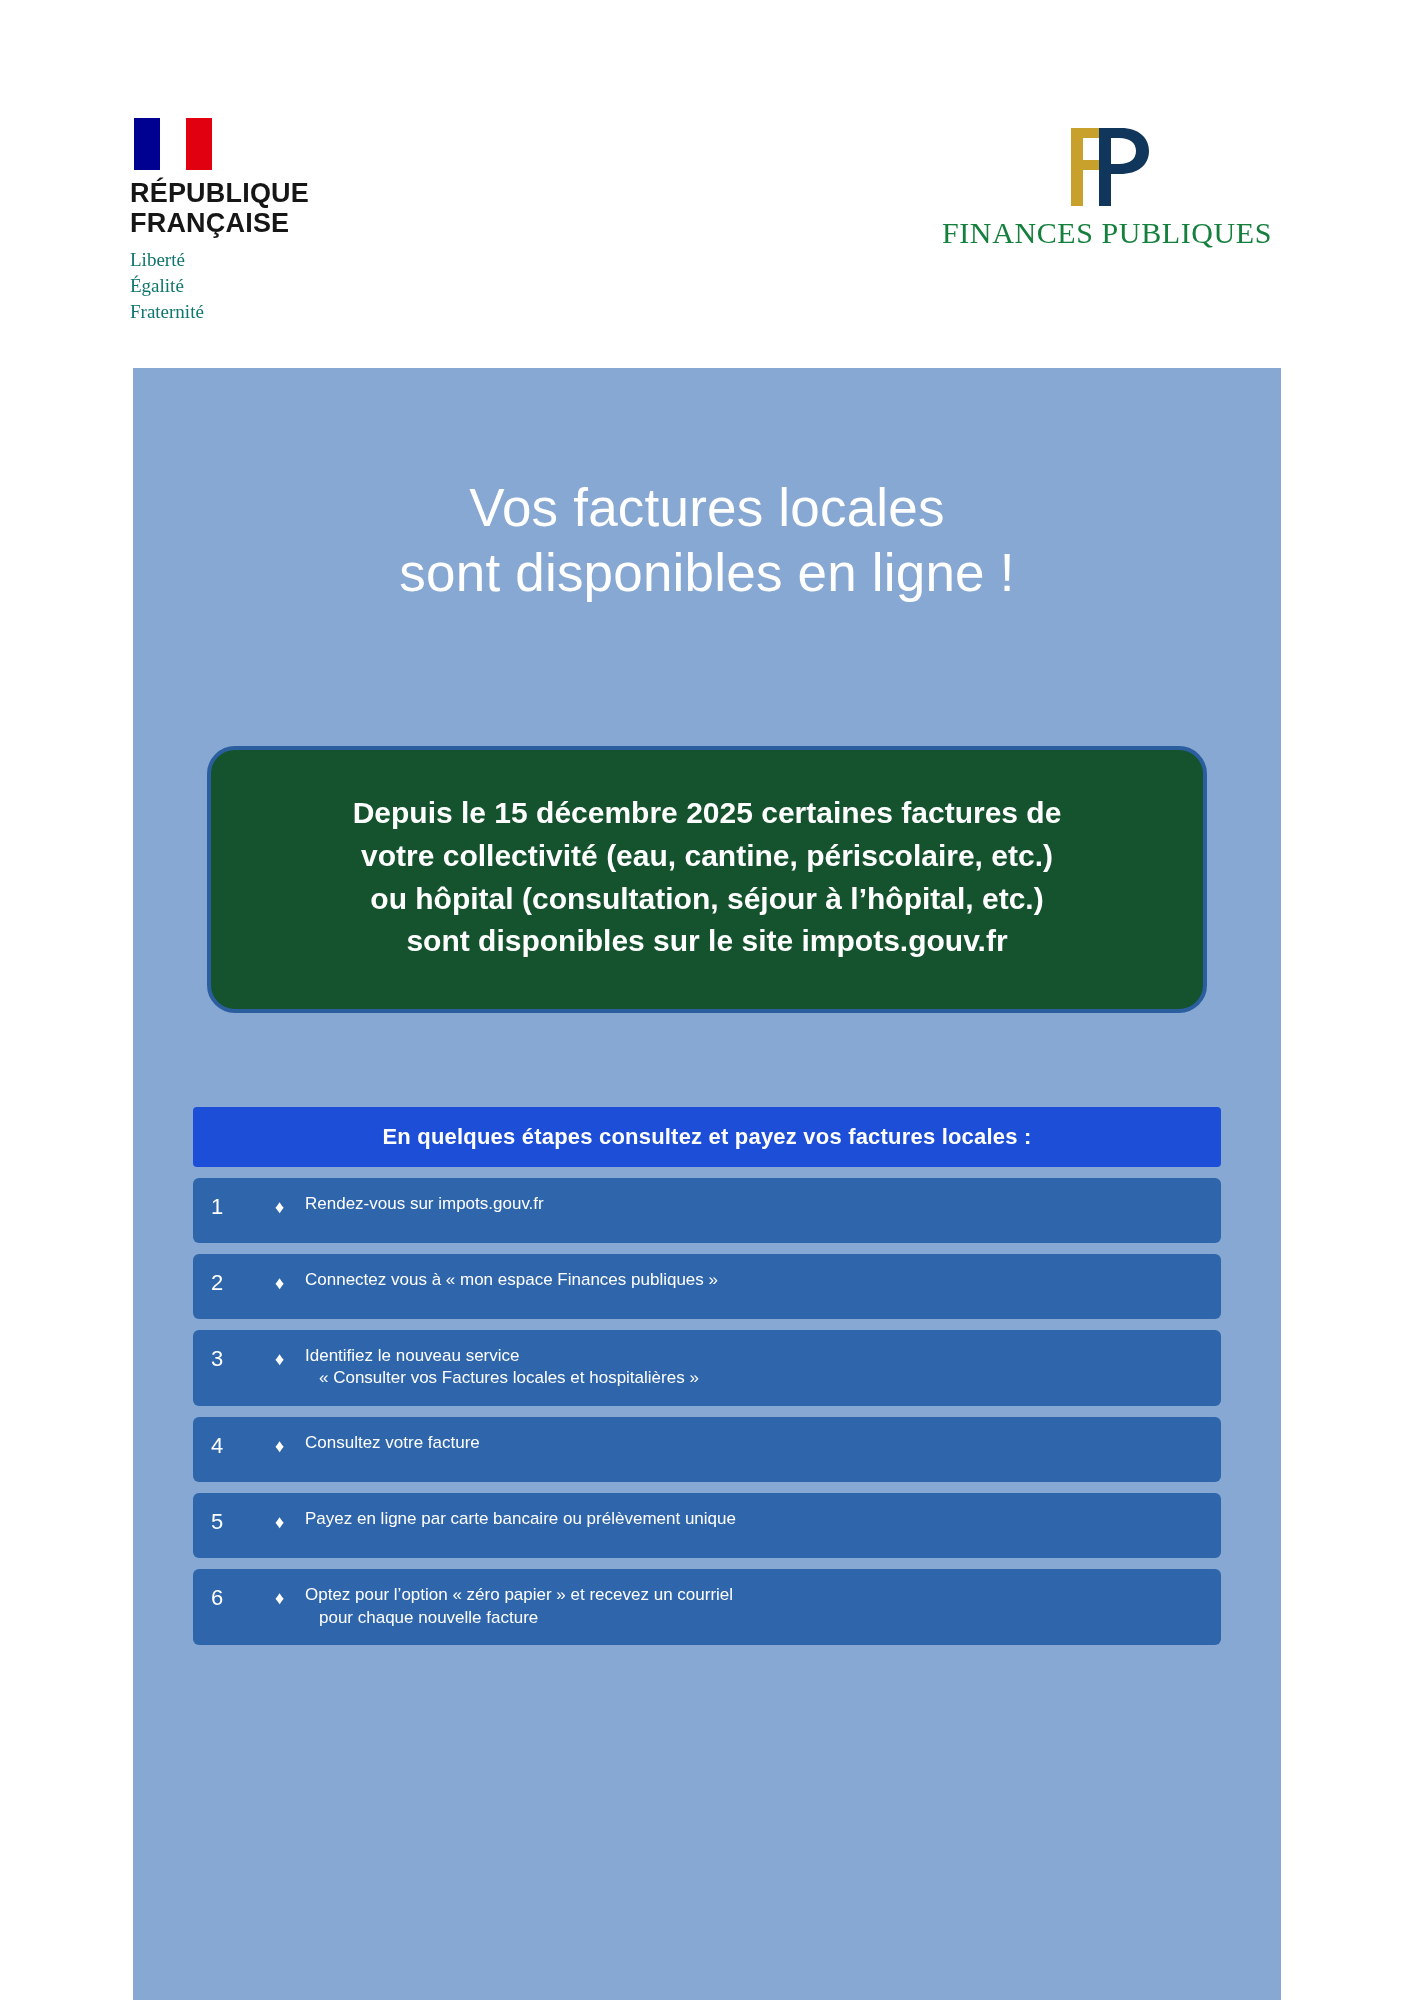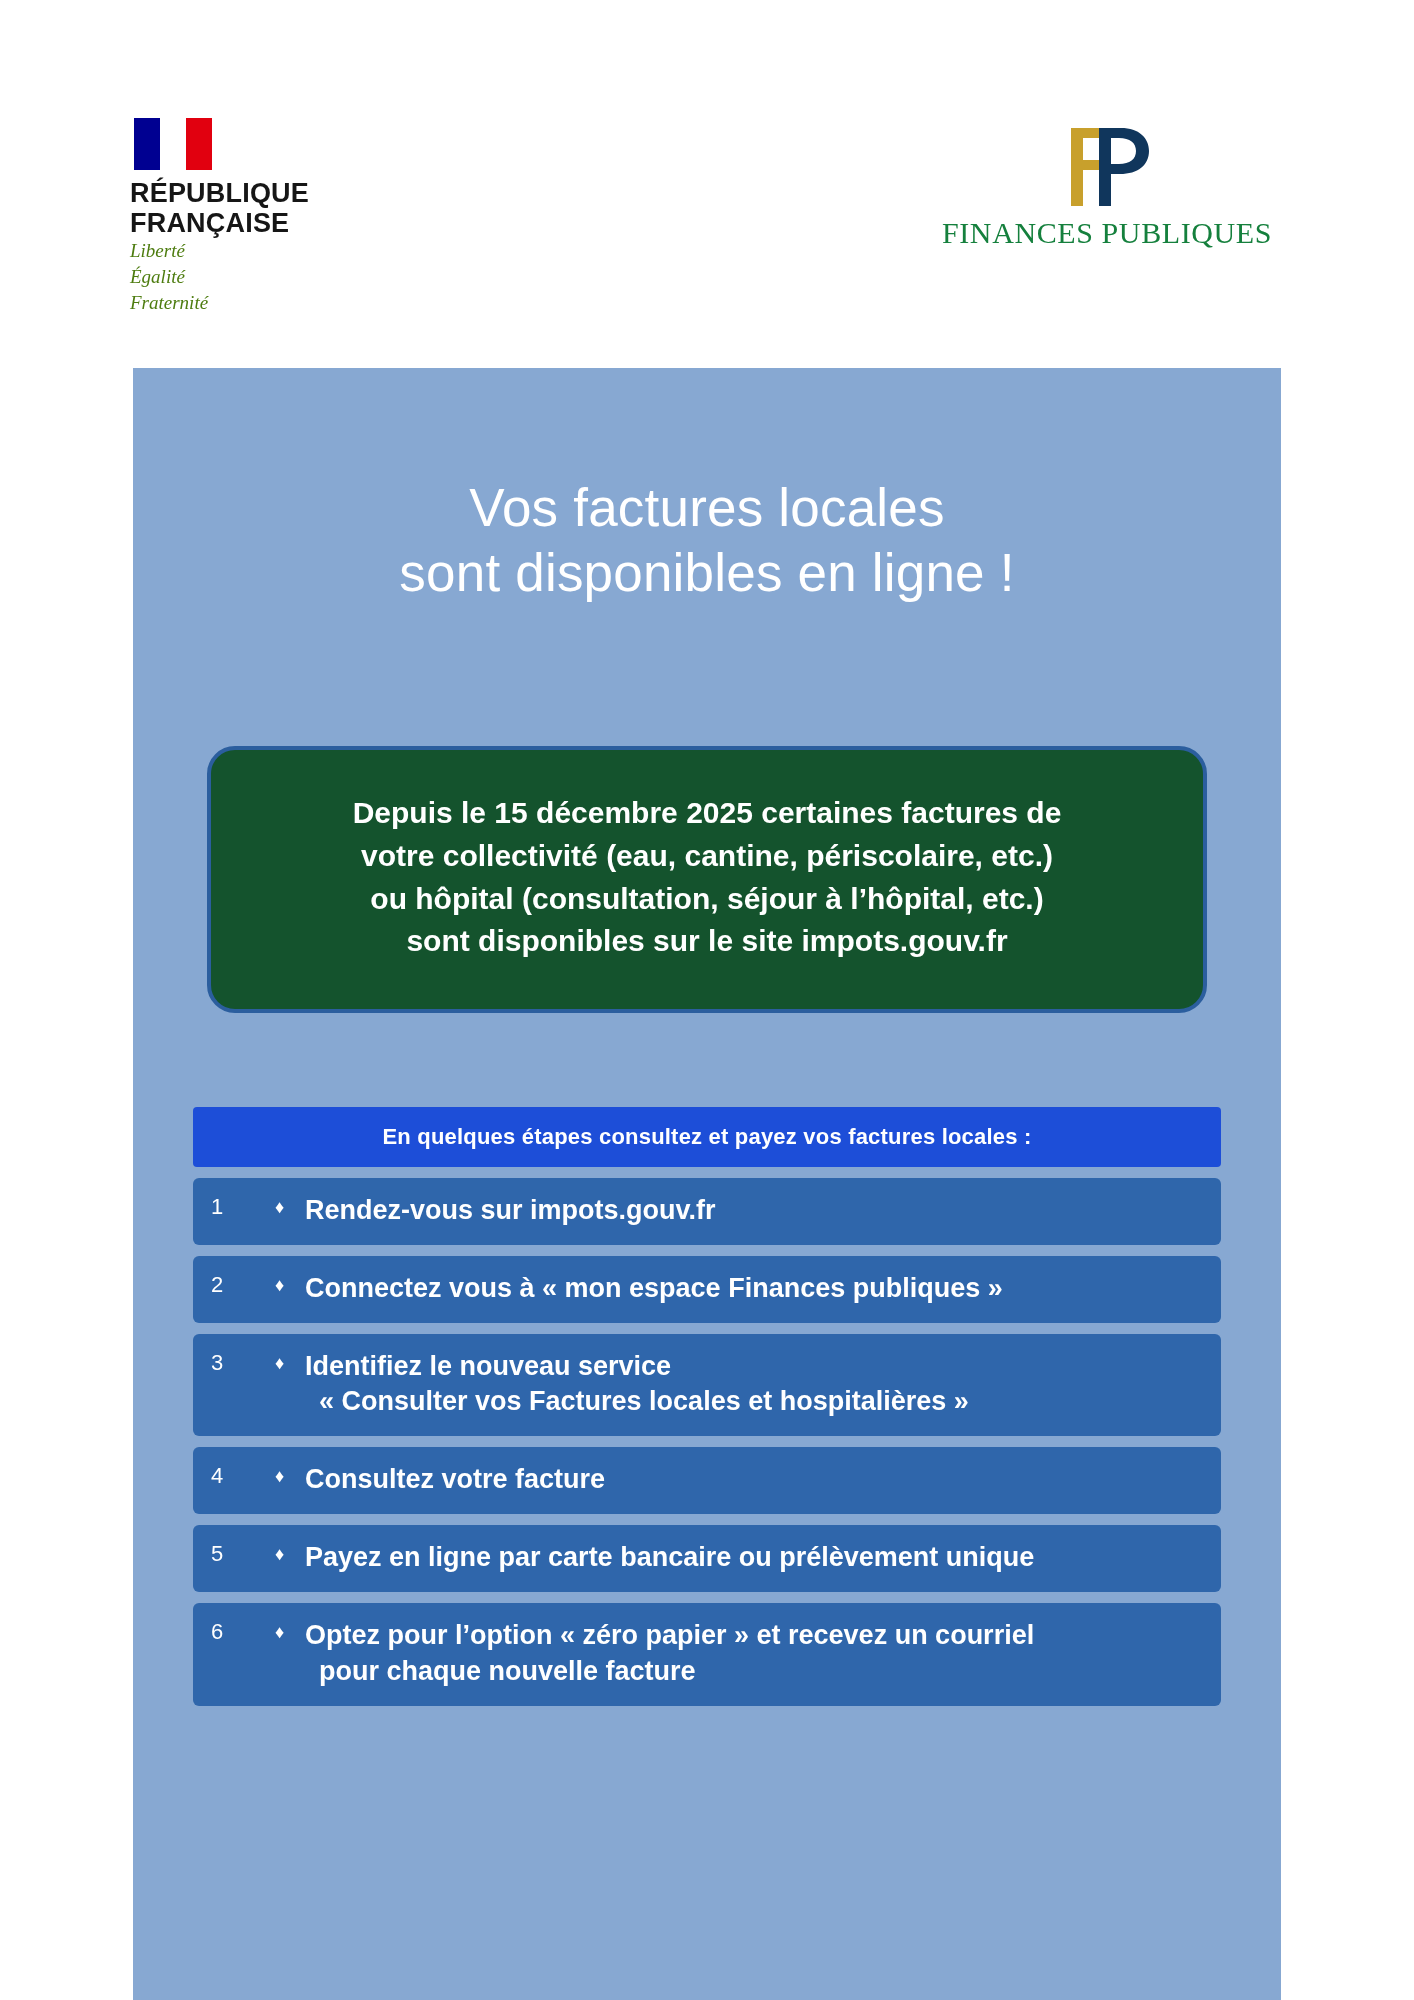--- a/index.html
+++ b/index.html
@@ -53,25 +53,25 @@
   .rf-title {
     margin-top: 8px;
     font-family: "Liberation Sans", sans-serif;
     font-weight: bold;
     font-size: 27px;
     line-height: 1.12;
     color: #161616;
     letter-spacing: 0.2px;
   }
   .rf-motto {
+    margin-top: 9px;
     font-family: "Liberation Serif", serif;
-    font-style: italic;
     font-size: 19px;
     line-height: 1.35;
-    color: #4d7c0f;
+    color: #0f766e;
   }
 
   .dgfip-block {
     position: absolute;
     right: 130px;
     top: 120px;
     width: 320px;
     text-align: center;
   }
   .dgfip-mark {
@@ -160,22 +160,22 @@
     line-height: 1.3;
   }
   .step-diamond {
     flex: 0 0 22px;
     font-size: 18px;
     line-height: 1.45;
     padding-top: 1px;
   }
   .step-text {
     flex: 1 1 auto;
-    font-size: 27px;
-    font-weight: bold;
+    font-size: 17px;
+    font-weight: normal;
     line-height: 1.33;
     padding-left: 8px;
   }
   .step-text .line { display: block; }
   .step-text .line.indent { padding-left: 14px; }
 </style>
 </head>
 <body>
 
 <div class="header">

